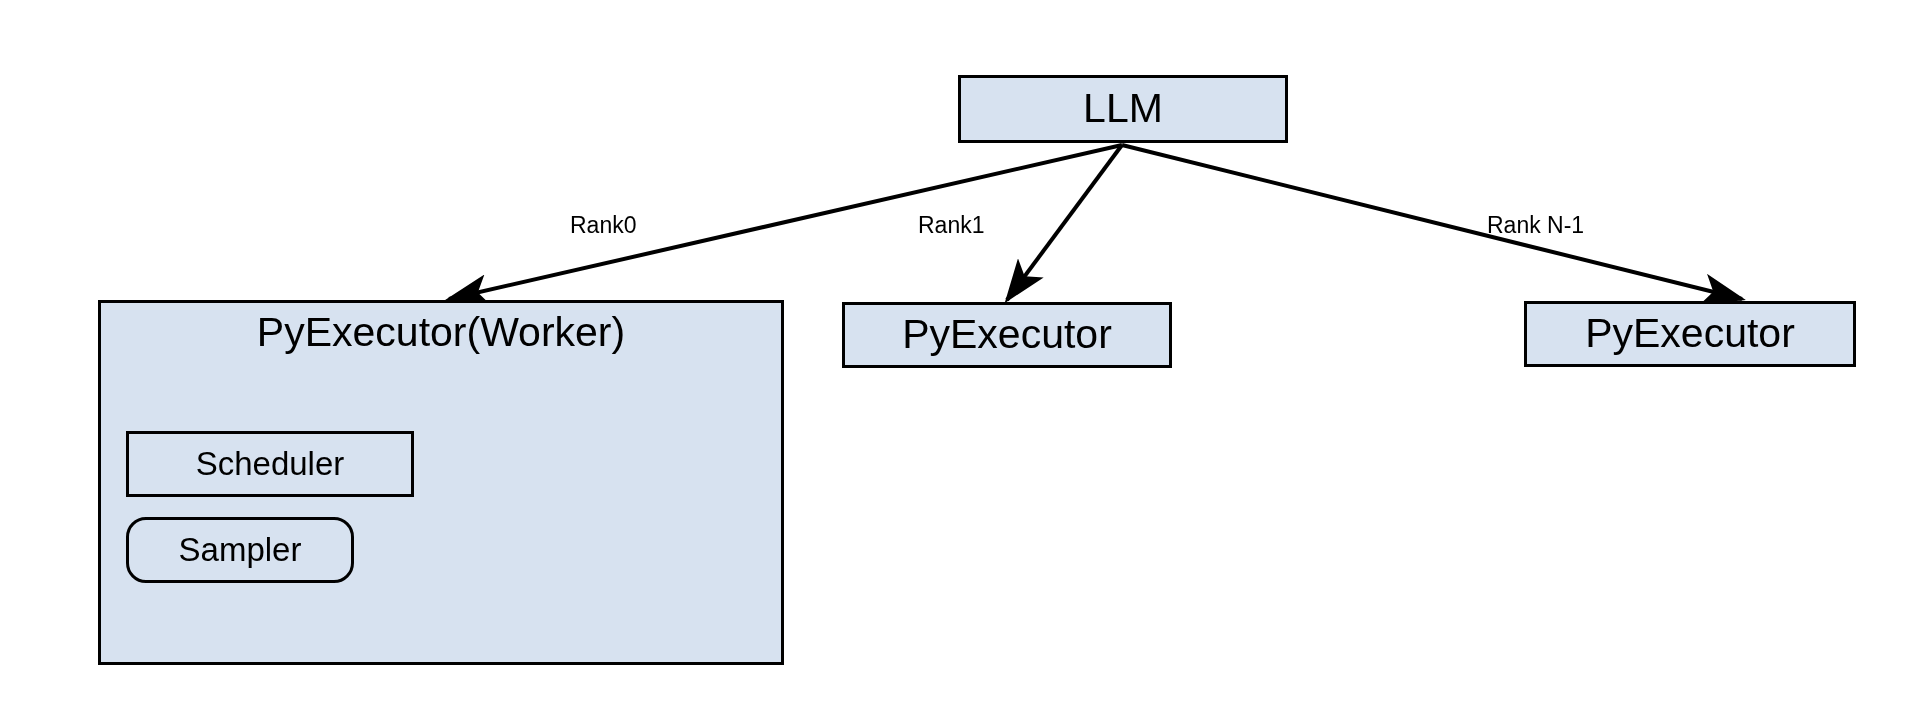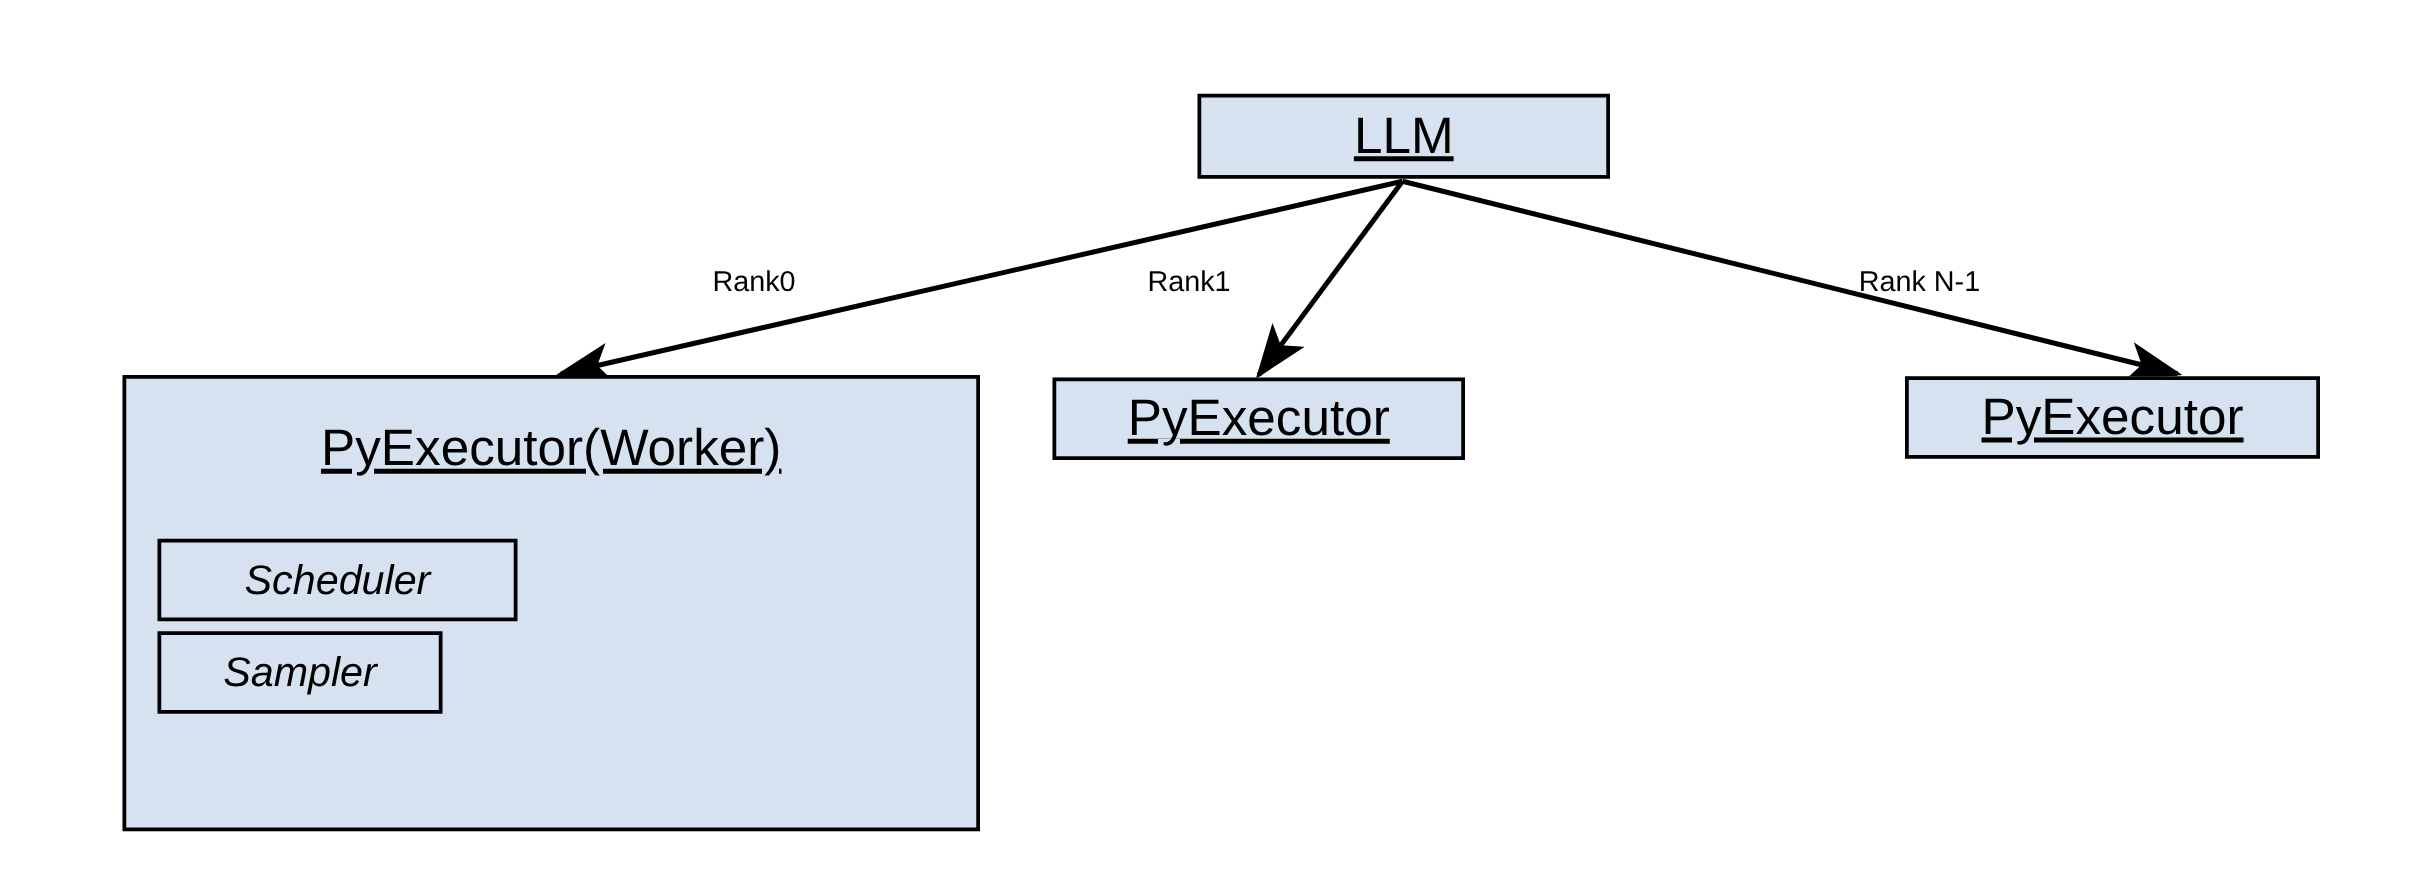--- a/index.html
+++ b/index.html
@@ -35,73 +35,71 @@
     display: flex;
     align-items: center;
     justify-content: center;
     color: #000000;
     line-height: 1.05;
     white-space: nowrap;
   }
   .node-label {
     display: block;
     text-align: center;
-    text-decoration: underline;
   }
   
   #node-llm {
     left: 958px;
     top: 75px;
     width: 330px;
     height: 68px;
     font-size: 41px;
   }
   
   #node-worker {
     left: 98px;
     top: 300px;
     width: 686px;
     height: 365px;
     display: block;
     padding: 0;
   }
   #node-worker > .node-label {
-    margin-top: 34px;
+    margin-top: 8px;
     font-size: 41px;
   }
   .subnode-grid {
     position: absolute;
     left: 0;
     top: 128px;
     width: 100%;
     padding: 0 25px;
     box-sizing: border-box;
   }
   .subnode-row {
     display: flex;
     align-items: flex-end;
-    margin-bottom: 8px;
-    font-style: italic;
+    margin-bottom: 20px;
   }
   .subnode {
     box-sizing: border-box;
     background: #d7e2f0;
     border: 3px solid #000000;
     height: 66px;
     display: flex;
     align-items: center;
     justify-content: center;
     font-size: 33px;
     color: #000000;
     white-space: nowrap;
   }
   #subnode-scheduler { width: 288px; margin-right: 38px; }
   #subnode-modelengine { width: 314px; }
   #subnode-kvcachemanager { width: 377px; margin-right: 30px; }
-  #subnode-sampler { width: 228px; }
+  #subnode-sampler { width: 228px; border-radius: 20px; }
   
   #node-executor-rank1 {
     left: 842px;
     top: 302px;
     width: 330px;
     height: 66px;
     font-size: 41px;
   }
   
   #node-executor-rankn {

